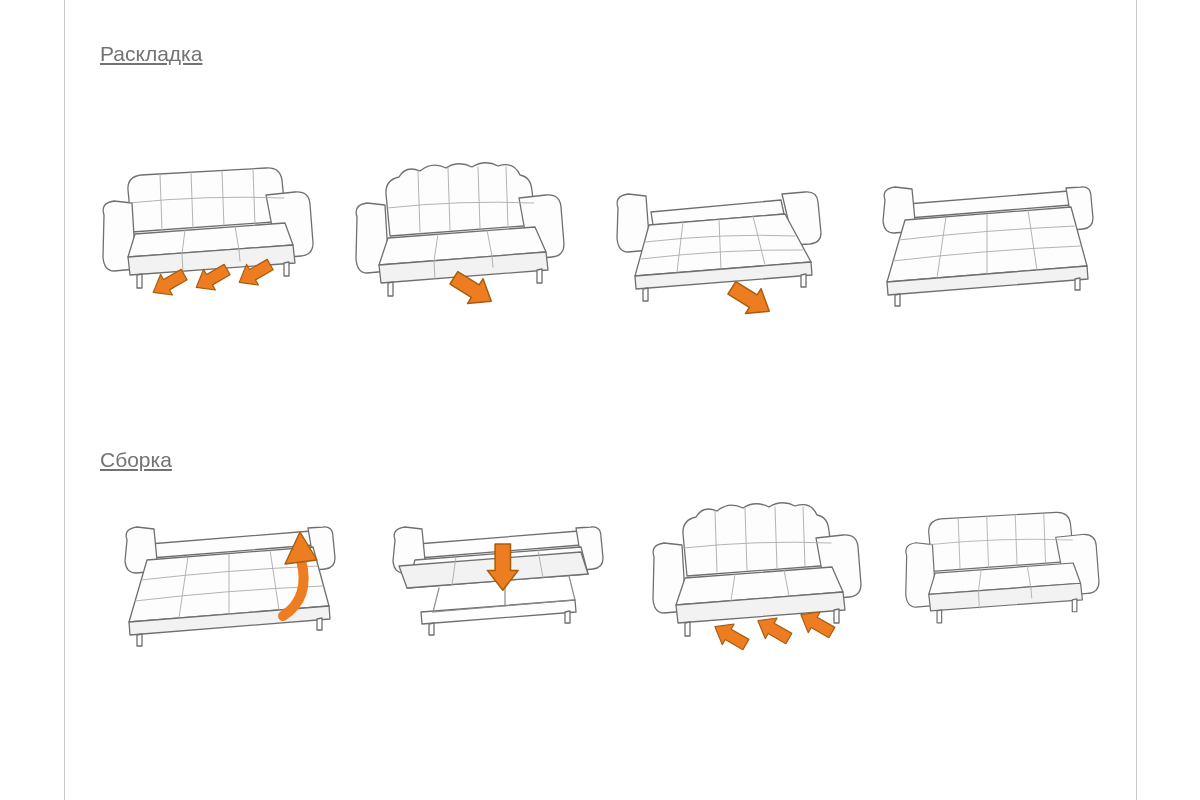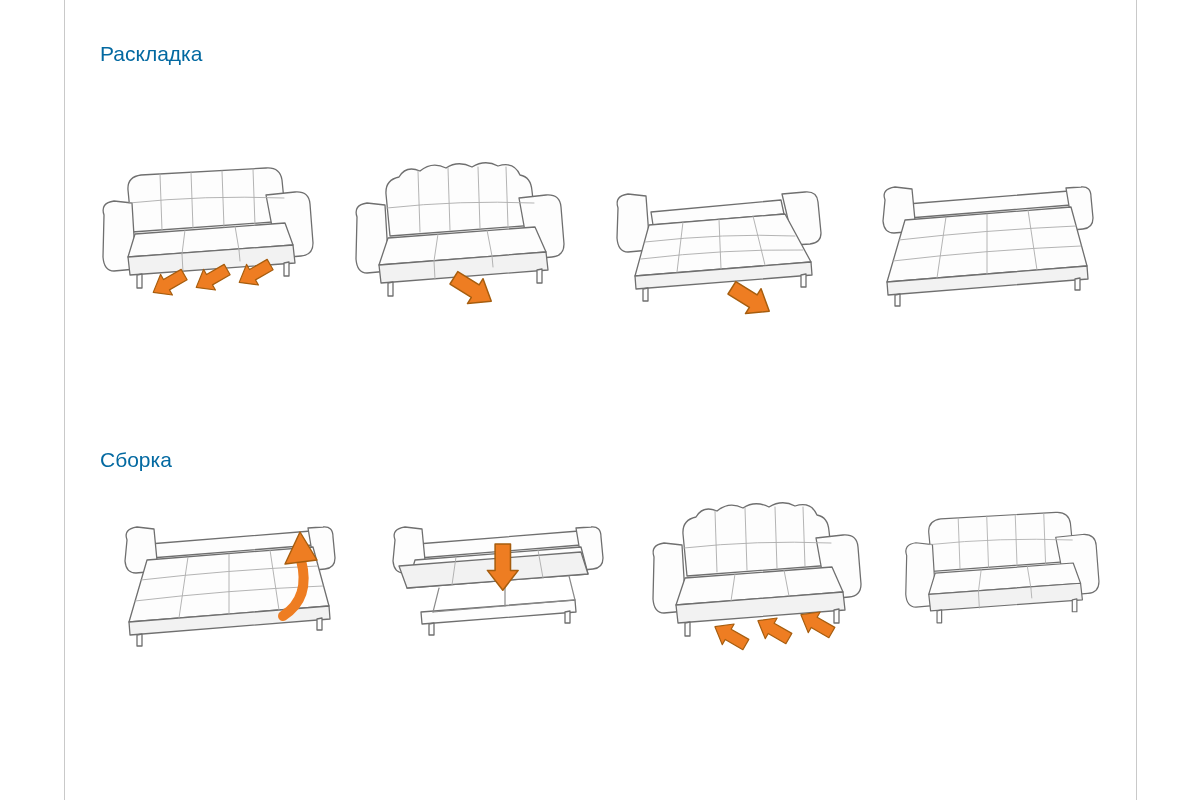--- a/index.html
+++ b/index.html
@@ -5,21 +5,21 @@
   html,body{margin:0;padding:0;}
   body{
     width:1200px;height:800px;position:relative;background:#ffffff;
     font-family:"Liberation Sans", sans-serif;overflow:hidden;
   }
   .frame{
     position:absolute;left:64px;top:0;width:1071px;height:800px;
     border-left:1px solid #c9c9c9;border-right:1px solid #c9c9c9;
   }
   .section-title{
-    position:absolute;margin:0;font-size:21px;font-weight:400;color:#0369a1;
+    position:absolute;margin:0;font-size:21px;font-weight:400;color:#737373;text-decoration:underline;
   }
   #title-unfold{left:100px;top:42px;}
   #title-fold{left:100px;top:448px;text-align:center;}
   .fig{position:absolute;width:250px;height:175px;}
   .ln path{stroke:#6f6f6f;stroke-width:1.3;fill:#fdfdfd;stroke-linejoin:round;stroke-linecap:round;}
   .ln path.shade{fill:#f2f2f2;}
   .quilt path{stroke:#ababab;stroke-width:0.9;fill:none;stroke-linecap:round;}
   .arrow{fill:#ee7d22;stroke:#a65d0e;stroke-width:1.4;stroke-linejoin:round;}
   .arrow-curve{fill:none;stroke:#ee7d22;stroke-width:10;stroke-linecap:round;}
   .mech path{stroke:#8a8a8a;stroke-width:1.2;fill:none;stroke-linecap:round;}

